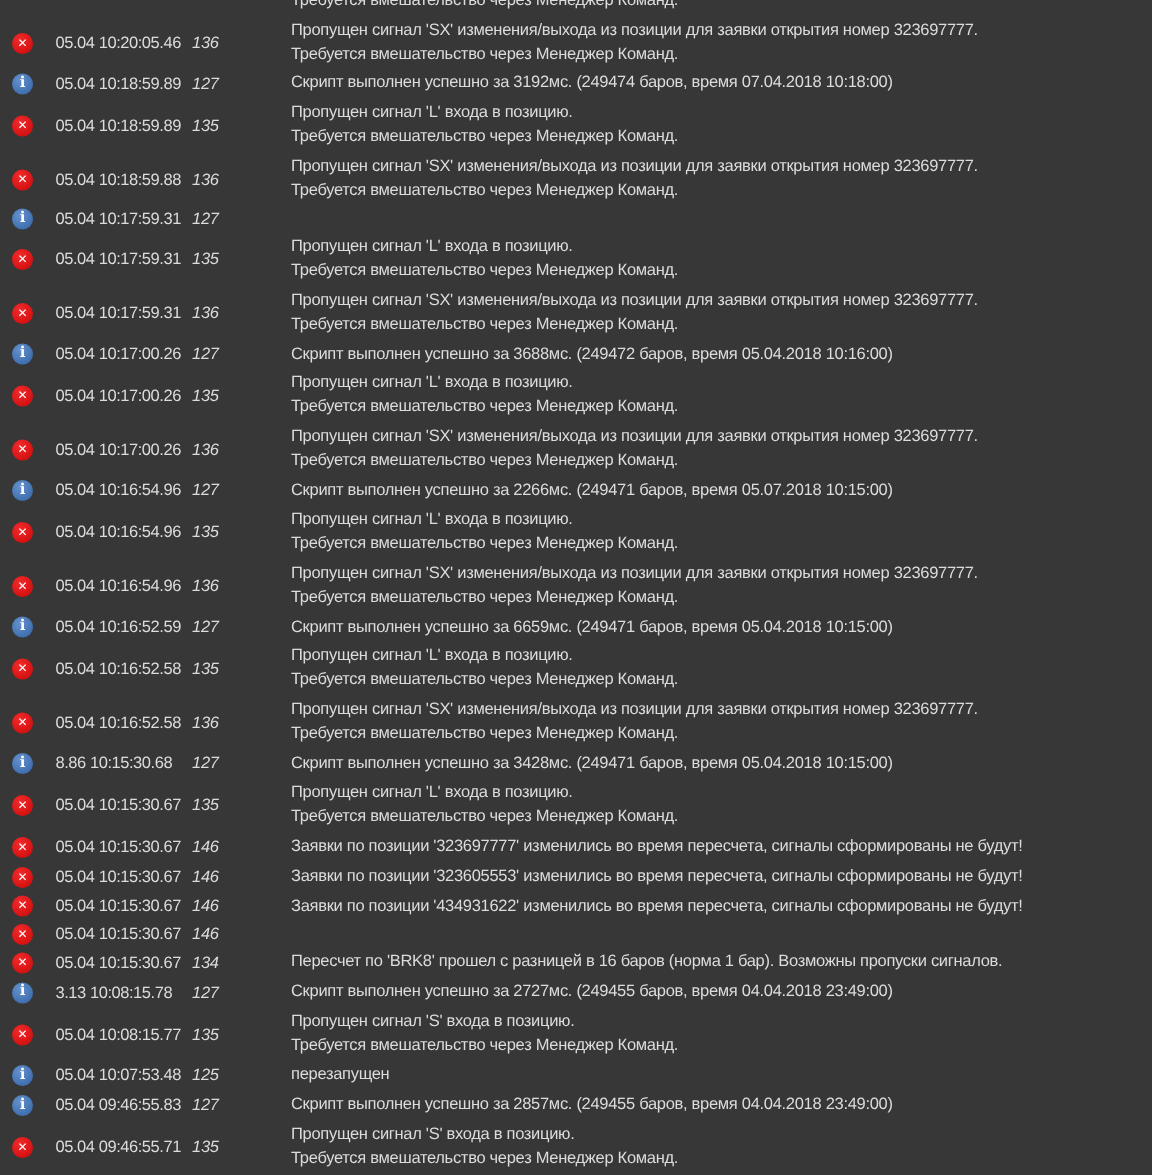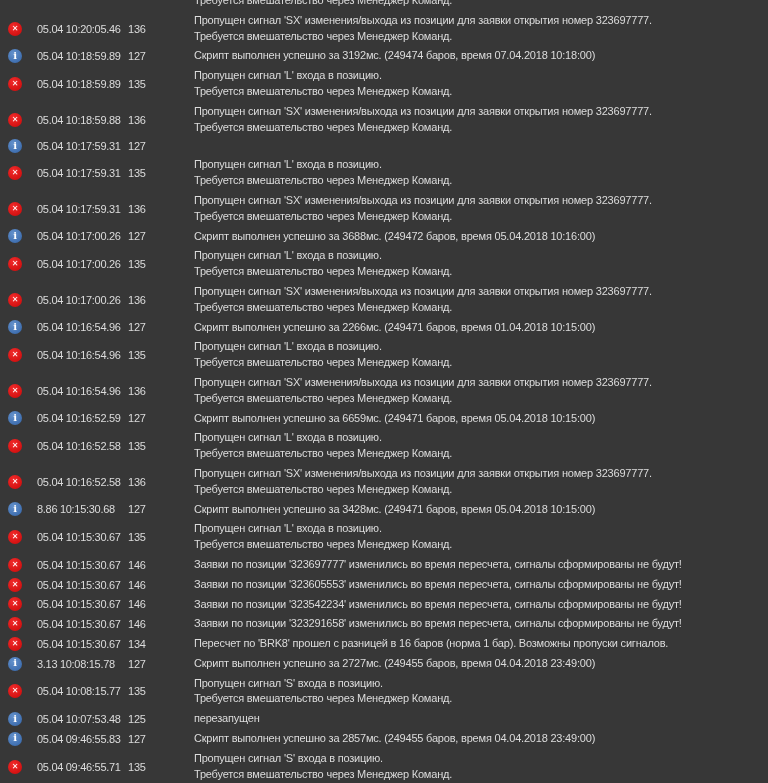--- a/index.html
+++ b/index.html
@@ -55,20 +55,21 @@
     padding-bottom:1px;
   }
   .time-cell{
     flex:0 0 91px;
     white-space:nowrap;
     letter-spacing:-0.3px;
   }
   .code-cell{
     flex:0 0 66px;
     white-space:nowrap;
+    font-style:italic;
   }
   .msg-cell{
     flex:1 1 auto;
     padding-right:6px;
     min-width:0;
   }
   .msg-line{
     line-height:15.8px;
     white-space:nowrap;
   }
@@ -192,21 +193,21 @@
           <div class="msg-line">Требуется вмешательство через Менеджер Команд.</div>
         </div>
       </div>
       <div class="entry">
         <div class="icon-cell">
           <span class="licon info">i</span>
         </div>
         <div class="time-cell">05.04 10:16:54.96</div>
         <div class="code-cell">127</div>
         <div class="msg-cell">
-          <div class="msg-line">Скрипт выполнен успешно за 2266мс. (249471 баров, время 01.04.2018 10:15:00)</div>
+          <div class="msg-line">Скрипт выполнен успешно за 2266мс. (249471 баров, время 05.07.2018 10:15:00)</div>
         </div>
       </div>
       <div class="entry">
         <div class="icon-cell">
           <span class="licon error">✕</span>
         </div>
         <div class="time-cell">05.04 10:16:54.96</div>
         <div class="code-cell">135</div>
         <div class="msg-cell">
           <div class="msg-line">Пропущен сигнал 'L' входа в позицию.</div>
@@ -297,32 +298,29 @@
           <div class="msg-line">Заявки по позиции '323605553' изменились во время пересчета, сигналы сформированы не будут!</div>
         </div>
       </div>
       <div class="entry">
         <div class="icon-cell">
           <span class="licon error">✕</span>
         </div>
         <div class="time-cell">05.04 10:15:30.67</div>
         <div class="code-cell">146</div>
         <div class="msg-cell">
-          <div class="msg-line">Заявки по позиции '323542234' изменились во время пересчета, сигналы сформированы не будут!</div>
+          <div class="msg-line">Заявки по позиции '434931622' изменились во время пересчета, сигналы сформированы не будут!</div>
         </div>
       </div>
       <div class="entry">
         <div class="icon-cell">
           <span class="licon error">✕</span>
         </div>
         <div class="time-cell">05.04 10:15:30.67</div>
         <div class="code-cell">146</div>
-        <div class="msg-cell">
-          <div class="msg-line">Заявки по позиции '323291658' изменились во время пересчета, сигналы сформированы не будут!</div>
-        </div>
       </div>
       <div class="entry">
         <div class="icon-cell">
           <span class="licon error">✕</span>
         </div>
         <div class="time-cell">05.04 10:15:30.67</div>
         <div class="code-cell">134</div>
         <div class="msg-cell">
           <div class="msg-line">Пересчет по 'BRK8' прошел с разницей в 16 баров (норма 1 бар). Возможны пропуски сигналов.</div>
         </div>

